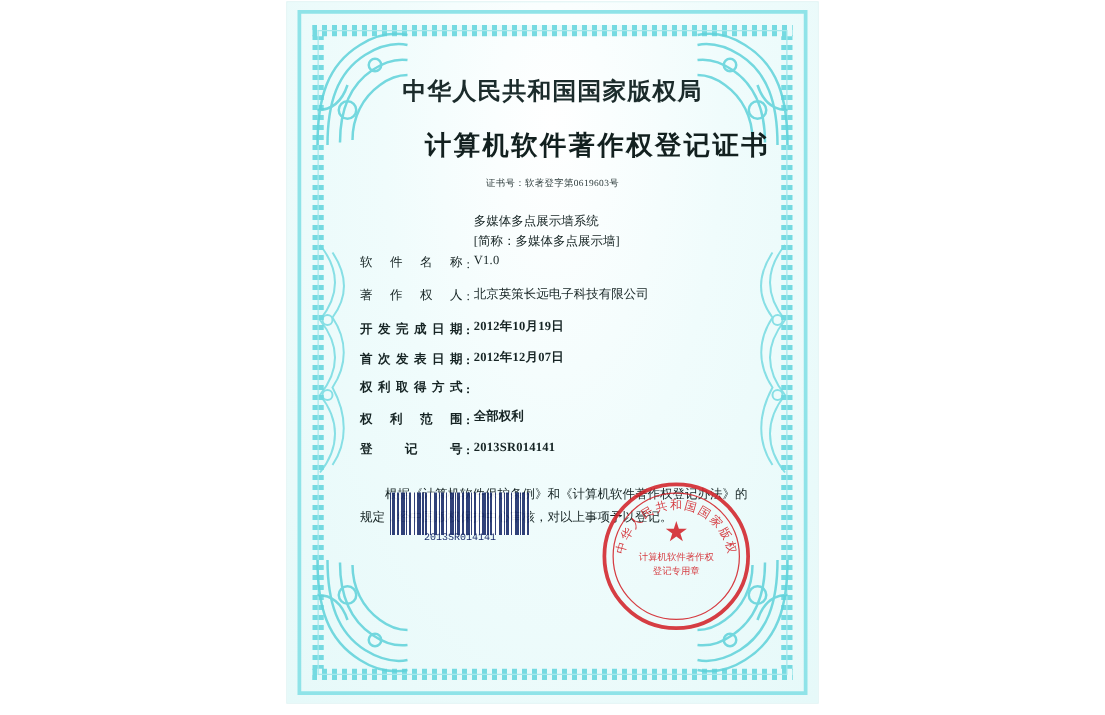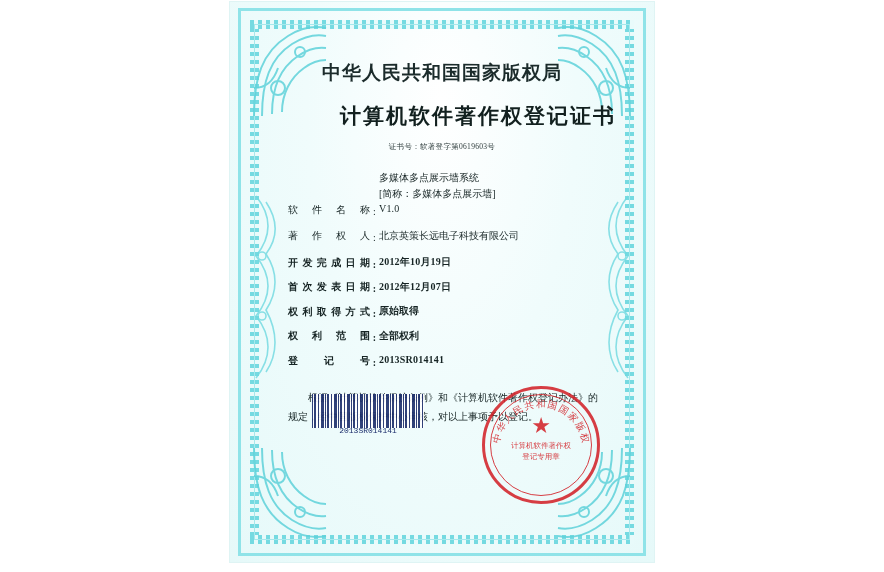--- a/index.html
+++ b/index.html
@@ -255,21 +255,20 @@
 
         <div class="field tight">
           <span class="lbl">首次发表日期</span>
           <span class="colon">:</span>
           <span class="val mono">2012年12月07日</span>
         </div>
 
         <div class="field tight">
           <span class="lbl">权利取得方式</span>
           <span class="colon">:</span>
-          <span class="val">原始取得</span>
         </div>
 
         <div class="field tight">
           <span class="lbl">权利范围</span>
           <span class="colon">:</span>
           <span class="val">全部权利</span>
         </div>
 
         <div class="field tight">
           <span class="lbl">登记号</span>

